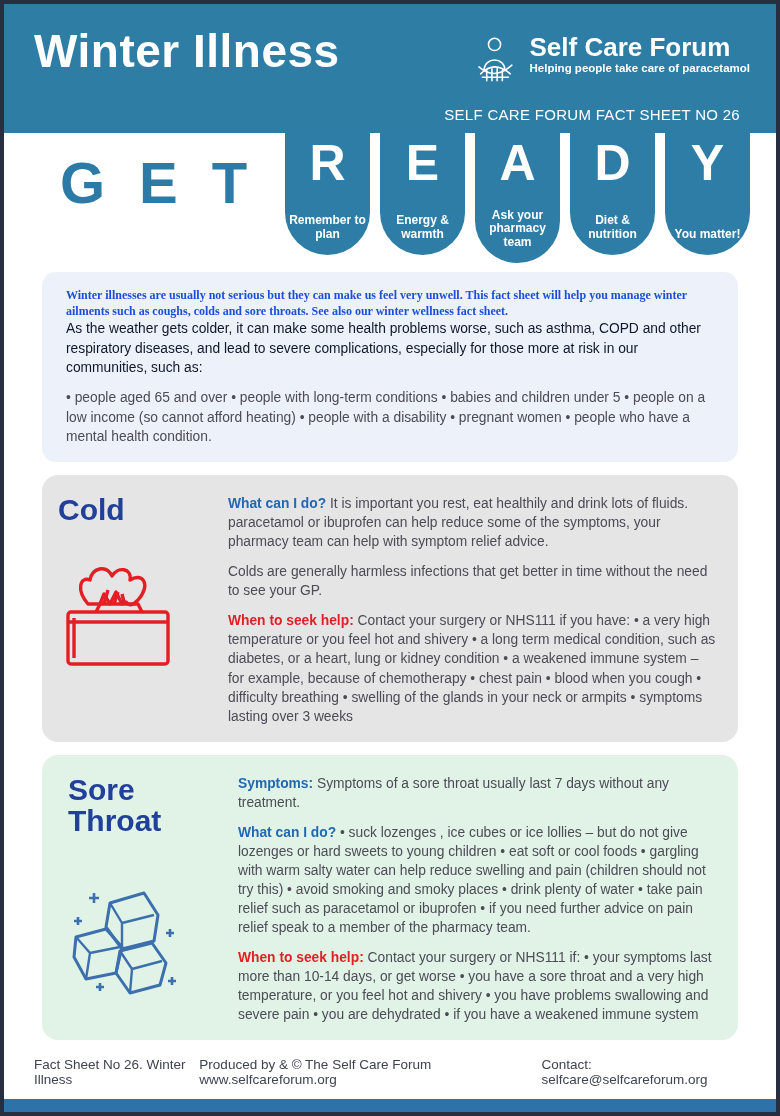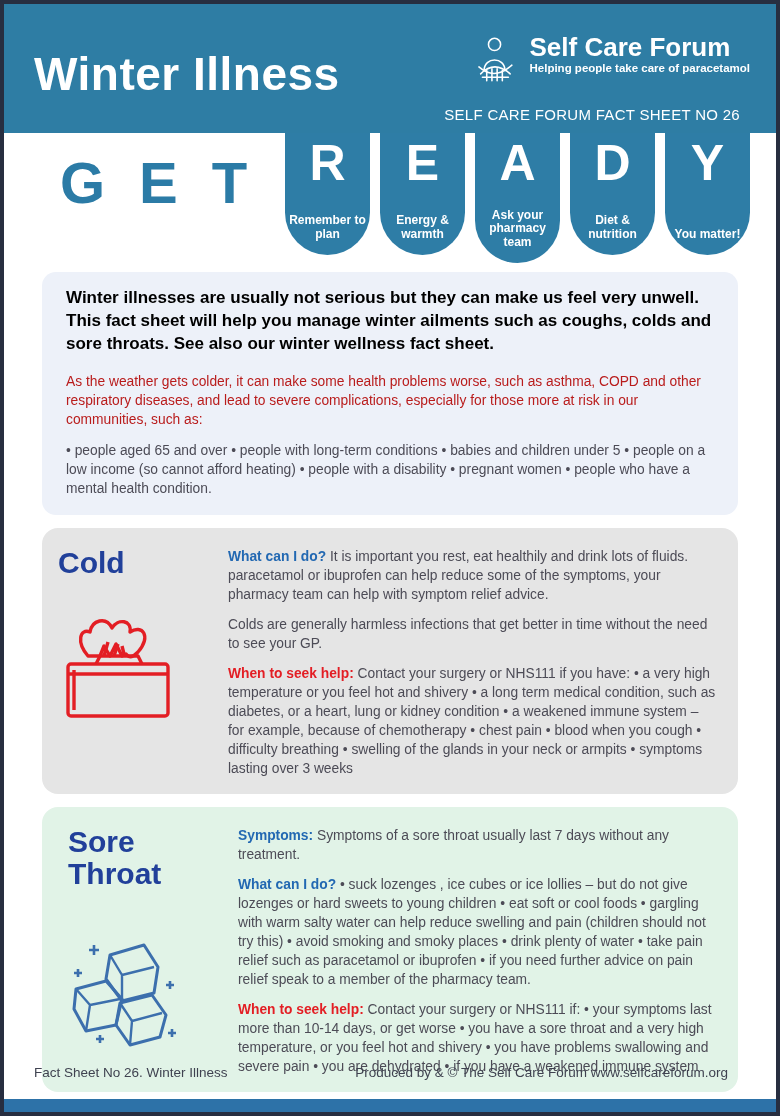--- a/index.html
+++ b/index.html
@@ -9,21 +9,21 @@
     position:relative; width:780px; height:1116px;
     background:#ffffff; border:4px solid #272e40; overflow:hidden;
   }
   
   .header {
     position:relative; height:129px; background:#2e7da4; color:#fff;
     padding:0 30px;
   }
   .header h1 {
     font-size:46px; font-weight:bold; letter-spacing:0.5px;
-    padding-top:43px;
+    padding-top:20px;
   }
   .logo { position:absolute; top:30px; right:26px; display:flex; align-items:flex-start; gap:6px; }
   .logo svg { width:52px; height:52px; }
   .logo-text .name { font-size:26px; font-weight:bold; line-height:1; }
   .logo-text .tag { font-size:11.5px; font-weight:bold; margin-top:2px; }
   .factsheet-no {
     position:absolute; right:36px; bottom:10px;
     font-size:15px; letter-spacing:0.3px;
   }
   
@@ -45,23 +45,23 @@
   .bubble .caption {
     margin-top:auto; font-size:12px; font-weight:bold; text-align:center; line-height:1.12;
   }
   .bubble.tall { height:130px; }
   
   .intro {
     margin:12px 38px 0 38px; background:#edf1f9; border-radius:14px;
     padding:15px 24px 16px 24px;
   }
   .intro .lead {
-    color:#000000; font-weight:bold; font-size:17px; line-height:1.35;
-  }
-  .intro .body { color:#b91c1c; font-size:13.8px; line-height:1.4; margin-top:16px; }
+    color:#1d4ed8; font-weight:bold; font-size:12px; line-height:1.35;font-family:Liberation Serif, serif;
+  }
+  .intro .body { color:#0f172a; font-size:13.8px; line-height:1.4; margin-top:0; }
   .intro .bullets { color:#4c4b56; font-size:13.8px; line-height:1.4; margin-top:11px; }
   
   .section {
     margin:13px 38px 0 38px; border-radius:16px;
     padding:17px 20px 16px 26px; display:flex; gap:22px;
   }
   .sec-cold { background:#e5e5e5;padding-left:16px; }
   .sec-sore { background:#e1f3e7; }
   .sec-left { width:148px; flex:0 0 148px; }
   .sec-left h2 {
@@ -184,17 +184,18 @@
       <p class="para"><span class="lbl-blue">Symptoms:</span><span> Symptoms of a sore throat usually last 7 days without any treatment.</span></p>
       <p class="para"><span class="lbl-blue">What can I do?</span><span> • suck lozenges , ice cubes or ice lollies – but do not give lozenges or hard sweets to young children  • eat soft or cool foods  • gargling with warm salty water can help reduce swelling and pain (children should not try this)  • avoid smoking and smoky places • drink plenty of water   • take pain relief such as paracetamol or ibuprofen • if you need further advice on pain relief speak to a member of the pharmacy team.</span></p>
       <p class="para"><span class="lbl-red">When to seek help:</span><span> Contact your surgery or NHS111 if: • your symptoms last more than 10-14 days, or get worse • you have a sore throat and a very high temperature, or you feel hot and shivery  • you have problems swallowing and severe pain • you are dehydrated  • if you have a weakened immune system</span></p>
     </div>
   </div>
 
   <div class="footer">
     <div class="left">Fact Sheet No 26. Winter Illness</div>
     <div class="right">
       <span>Produced by &amp; © The Self Care Forum www.selfcareforum.org</span>
+      <span>Contact: selfcare@selfcareforum.org</span>
     </div>
   </div>
   <div class="bottom-bar"></div>
 
 </div>
 
 </body></html>

